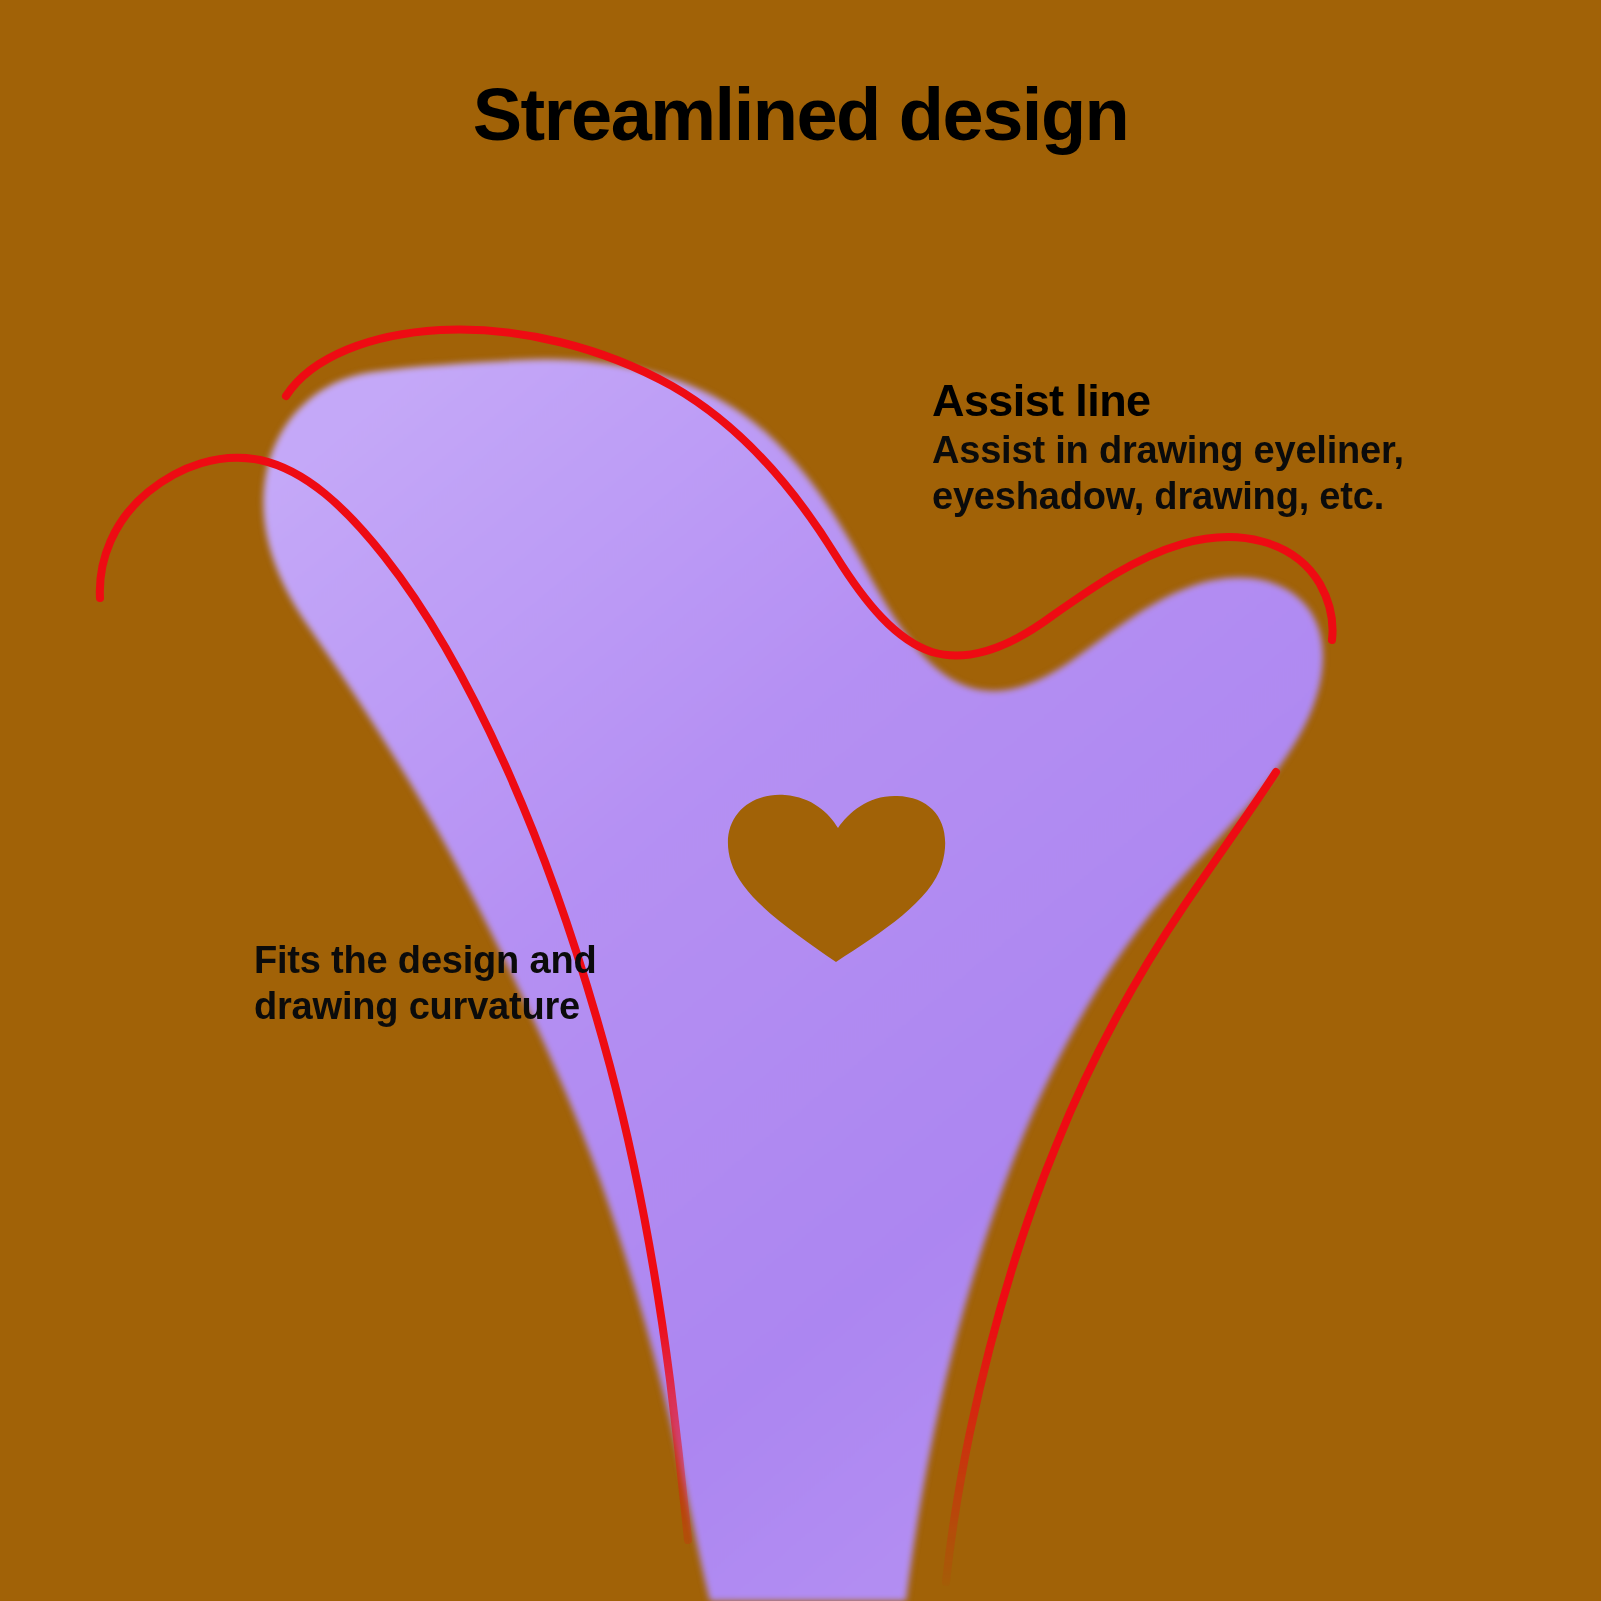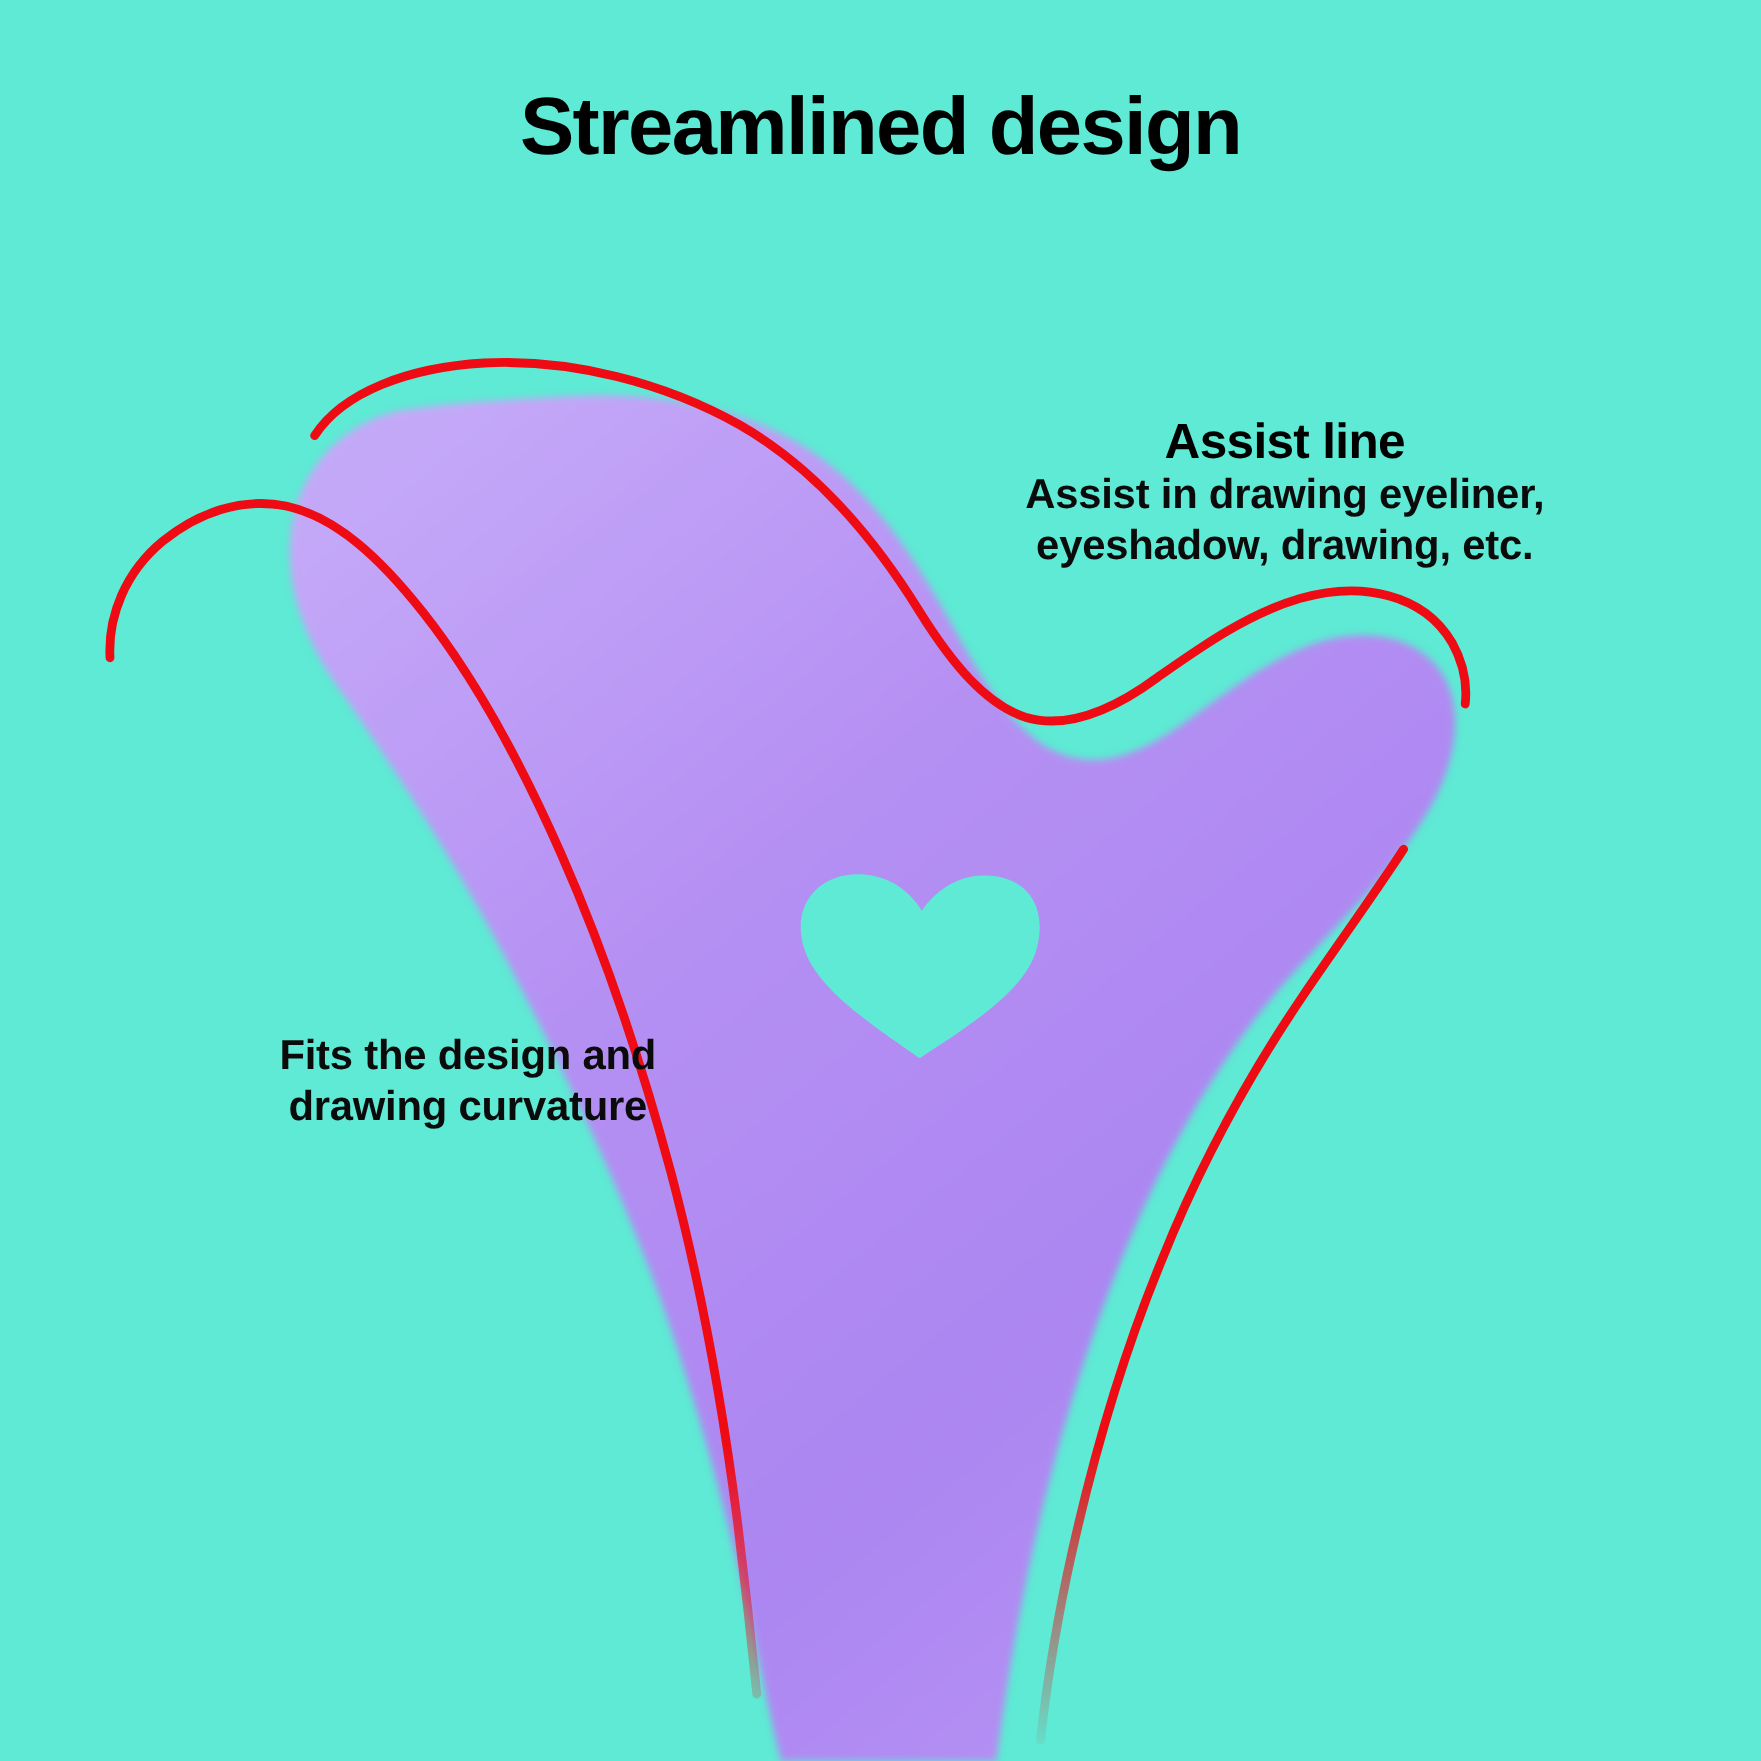--- a/index.html
+++ b/index.html
@@ -7,21 +7,21 @@
     padding: 0;
     background: #ffffff;
   }
   body {
     font-family: "Liberation Sans", sans-serif;
   }
   #page {
     position: relative;
     width: 1601px;
     height: 1601px;
-    background: #5eead4;
+    background: #a16207;
     overflow: hidden;
   }
 
   
   #title {
     position: absolute;
     top: 78px;
     left: 0;
     width: 1601px;
     text-align: center;
@@ -43,21 +43,20 @@
   }
   #artwork svg {
     display: block;
     width: 1601px;
     height: 1601px;
   }
 
   
   .callout {
     position: absolute;
-    text-align: center;
   }
   .callout-title {
     font-size: 45px;
     font-weight: 700;
     color: #000000;
     line-height: 1.02;
     letter-spacing: -0.6px;
     margin: 0 0 4px 0;
     white-space: nowrap;
   }

